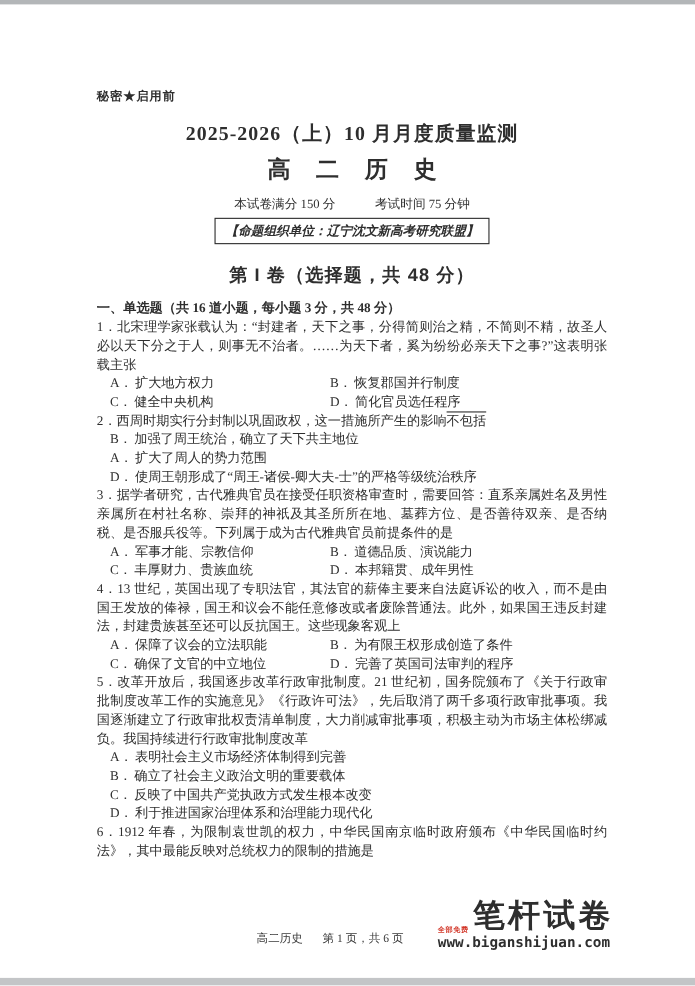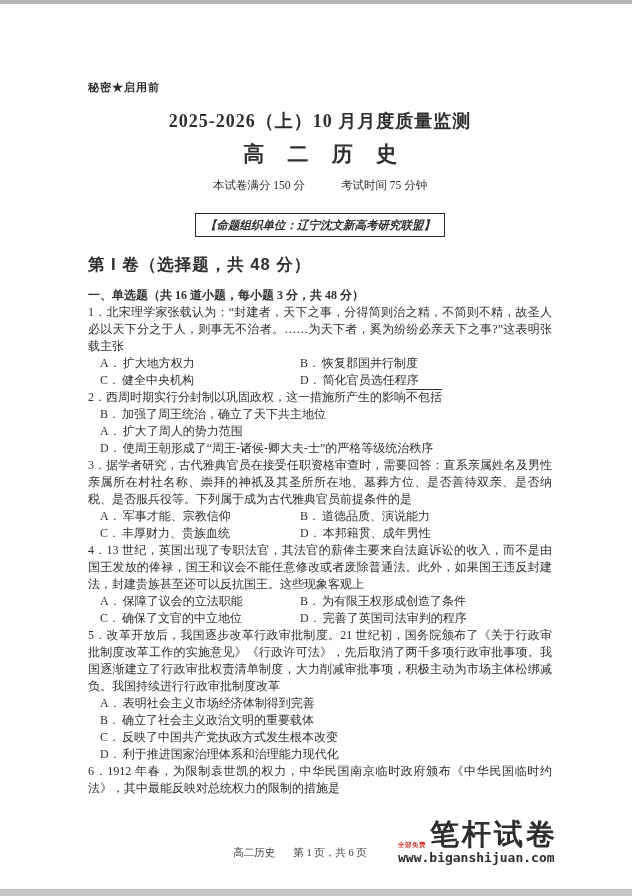--- a/index.html
+++ b/index.html
@@ -19,31 +19,31 @@
   .content { position:absolute; left:88px; top:4px; width:464px; }
 
   .security-label { margin-top:76px; font-size:11px; font-weight:bold; letter-spacing:1px; }
 
   .exam-title { margin-top:14px; text-align:center; font-size:18px; font-weight:bold; letter-spacing:1px; }
   .subject-title { margin-top:7px; text-align:center; font-size:21px; font-weight:bold; letter-spacing:9px; text-indent:9px; }
 
   .exam-info { margin-top:10px; text-align:center; font-size:11.5px; }
   .exam-info .gap { display:inline-block; width:36px; }
 
-  .orgbox-wrap { margin-top:20px; text-align:center; }
+  .orgbox-wrap { margin-top:5px; text-align:center; }
   .orgbox {
     display:inline-block;
     border:1.5px solid #2b2b2b;
     padding:4px 9px 3px 9px;
     font-size:11.5px; font-weight:bold;
     font-style:italic;
   }
 
   .section-title {
-    margin-top:17px; text-align:left;
+    margin-top:17px; text-align:center;
     font-size:16.5px; font-weight:bold;
     font-family:"Liberation Sans","DejaVu Sans",sans-serif;
     letter-spacing:1px;
   }
 
   .part-heading { margin-top:11px; font-size:12px; font-weight:bold; line-height:17px; }
 
   .question { font-size:12px; line-height:17px; }
   .stem { text-align:justify; }
   .em-mark { text-decoration:overline;margin-top:17px; }
@@ -60,21 +60,21 @@
 
   .page-footer {
     position:absolute; left:50px; bottom:36px; width:500px;
     text-align:center; font-size:10.5px; color:#3a3a3a;
   }
   .page-footer .footer-gap { display:inline-block; width:18px; }
 
   .watermark { position:absolute; right:72px; bottom:14px; width:162px; height:62px; }
   .wm-brand {
     position:absolute; right:2px; top:0;
-    font-family:Liberation Sans, sans-serif;
+    font-family:Liberation Mono, monospace;
     font-weight:bold; font-size:29px; letter-spacing:3px;
     line-height:1; white-space:nowrap;
   }
   .wm-tagline {
     position:absolute; left:0px; top:21px;
     font-size:6.5px; font-weight:bold; letter-spacing:0.5px;
   }
   .wm-url {
     position:absolute; left:0; top:30px;
     font-family:"DejaVu Sans Mono","Liberation Mono",monospace;

